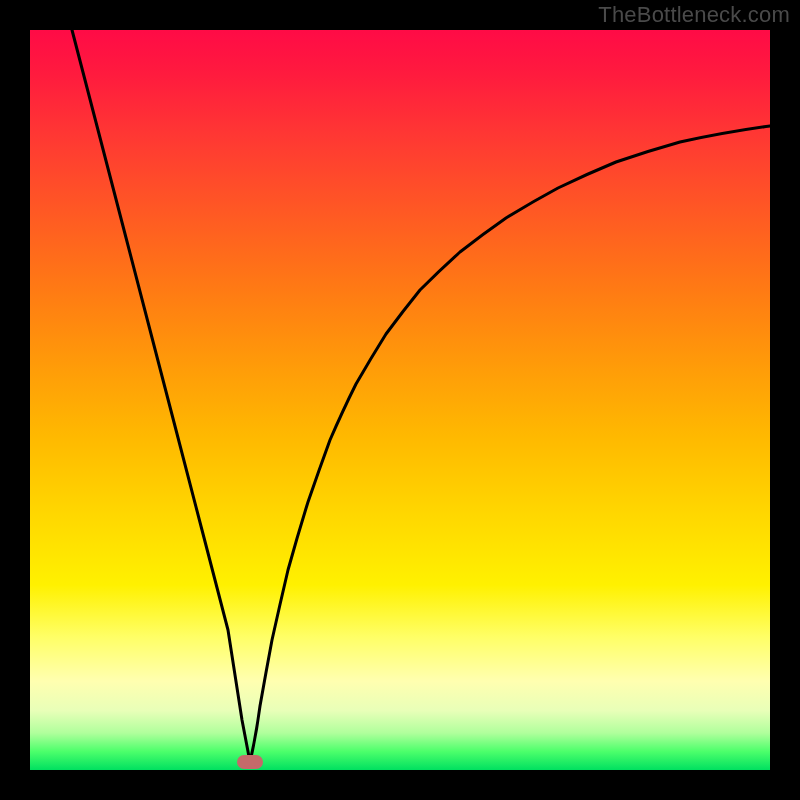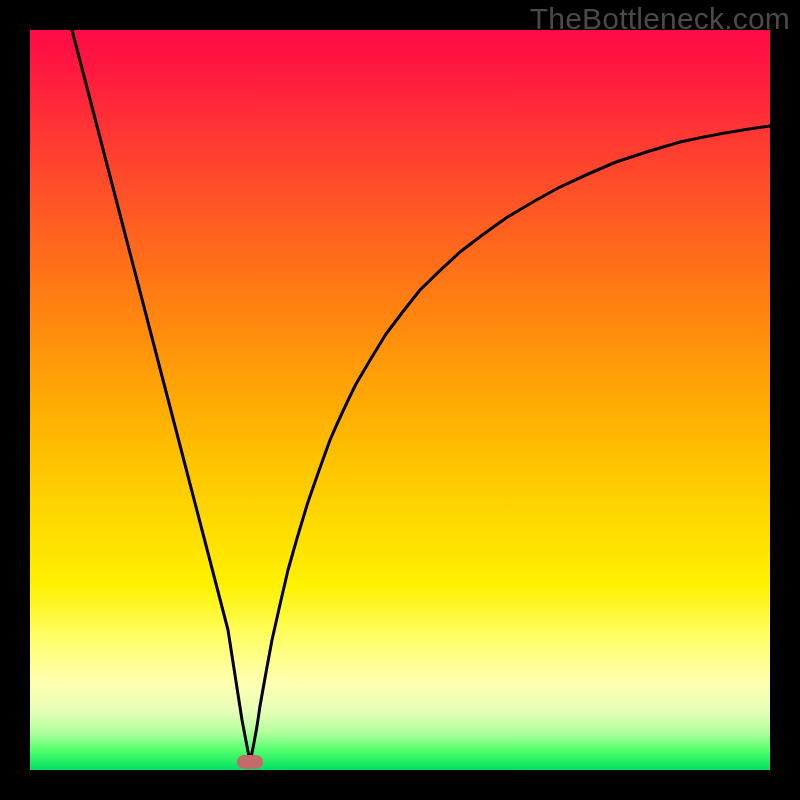--- a/index.html
+++ b/index.html
@@ -15,21 +15,21 @@
     position: relative;
     width: 800px;
     height: 800px;
     background: #000;
   }
   .watermark {
     position: absolute;
     top: 2px;
     right: 10px;
     color: #4a4a4a;
-    font-size: 30px;
+    font-size: 22px;
     font-weight: 500;
     letter-spacing: 0.2px;
     z-index: 10;
   }
   .plot-area {
     position: absolute;
     left: 30px;
     top: 30px;
     width: 740px;
     height: 740px;

